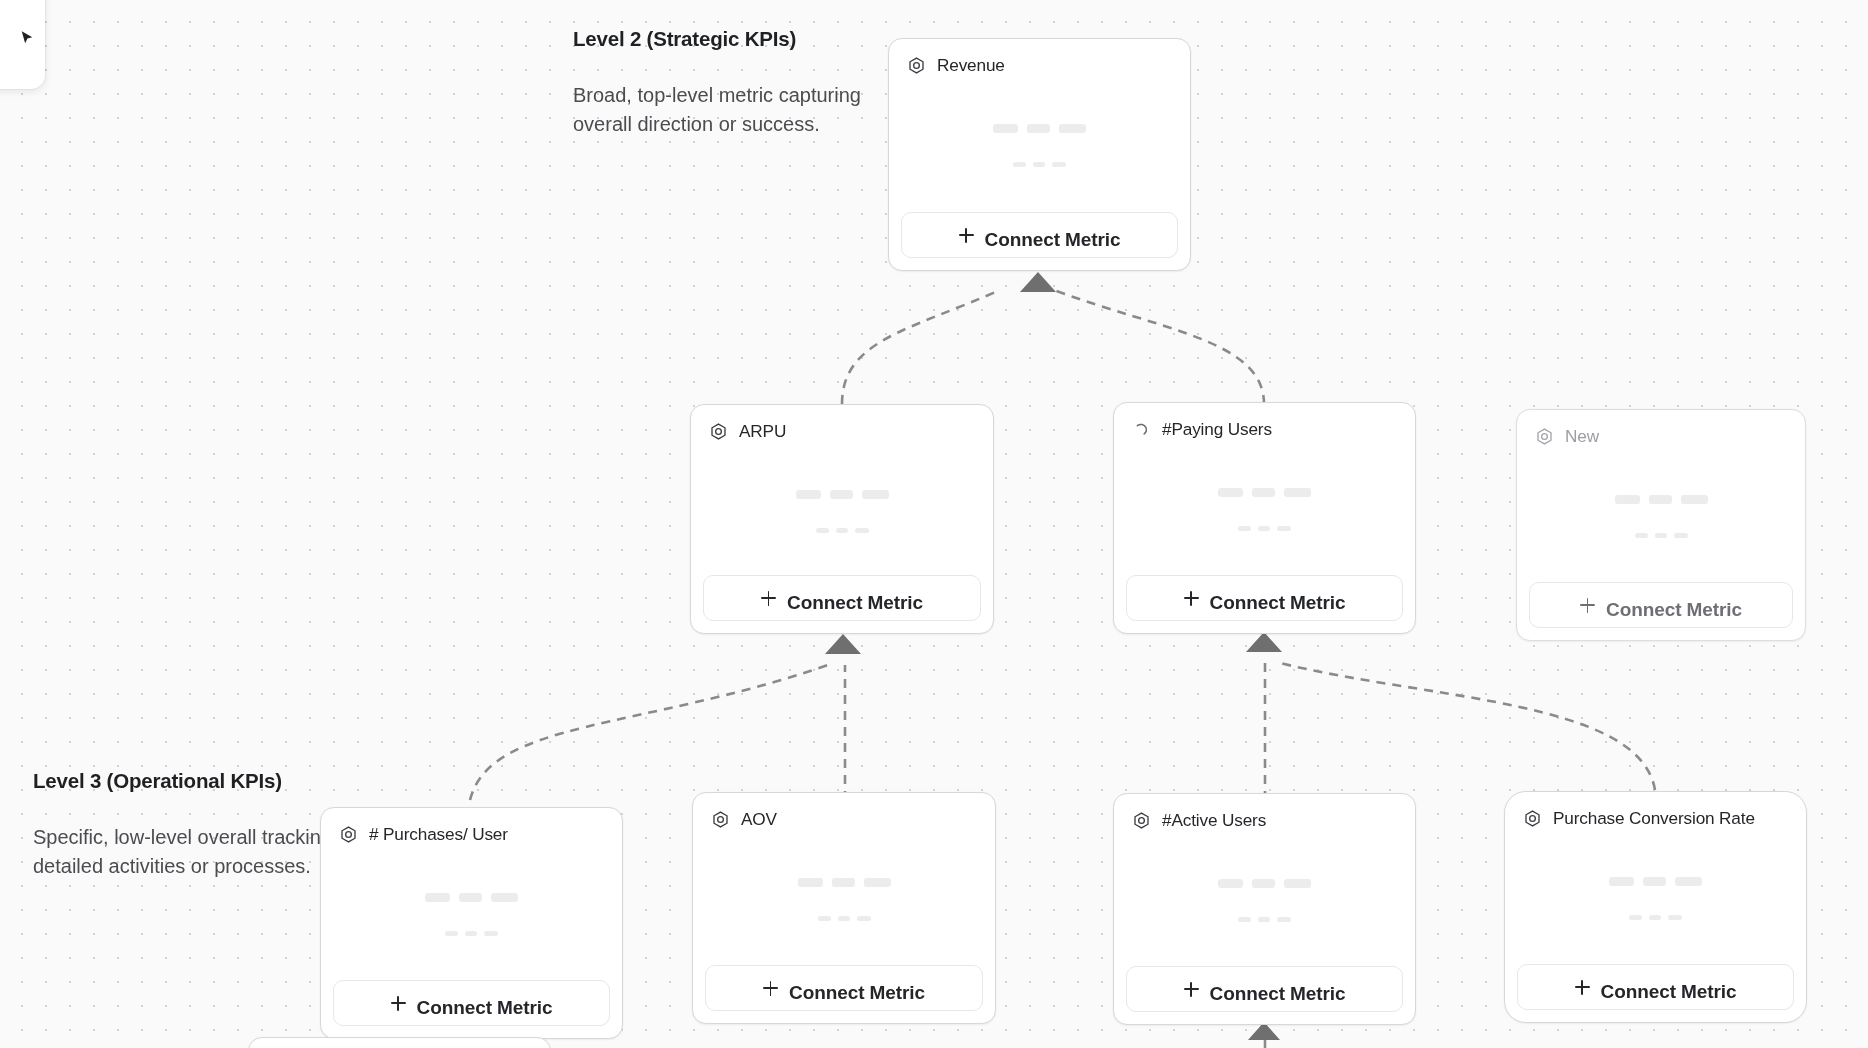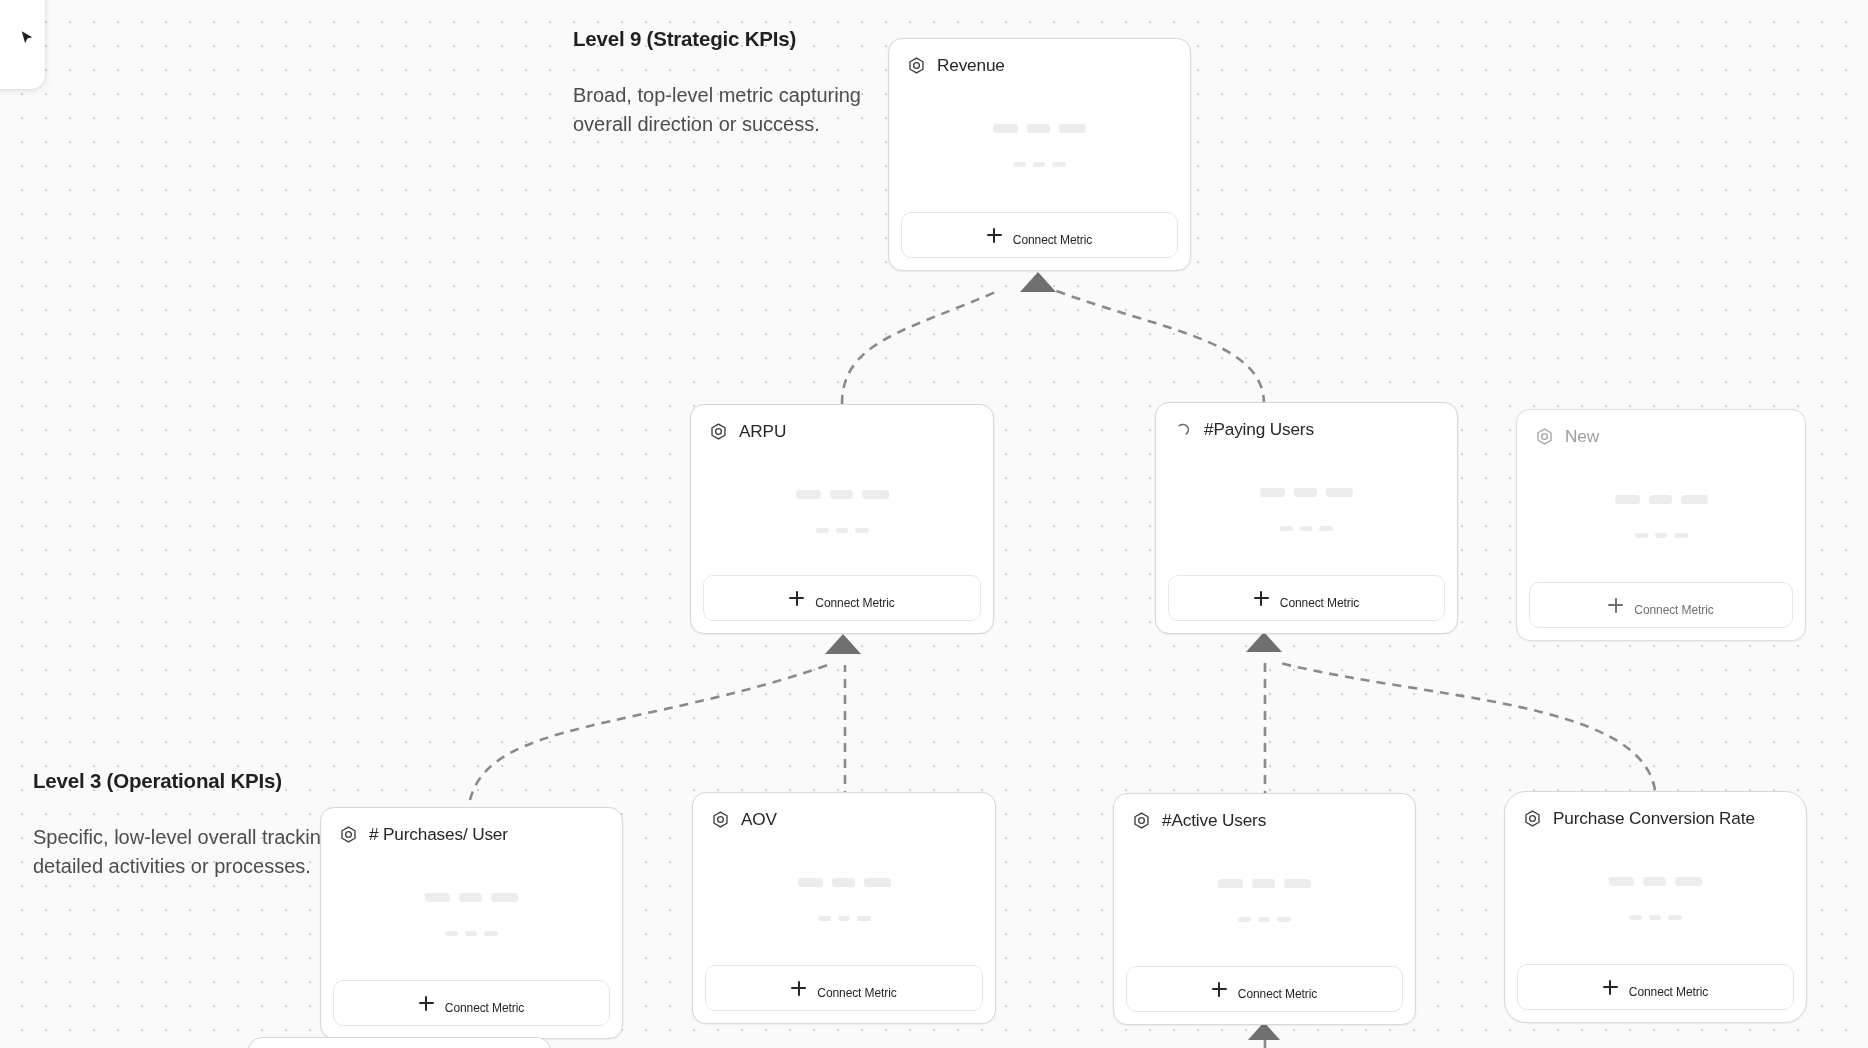--- a/index.html
+++ b/index.html
@@ -151,23 +151,23 @@
   }
   .plus-icon::before, .plus-icon::after {
     content: "";
     position: absolute;
     background: #24262a;
     border-radius: 1px;
   }
   .plus-icon::before { left: 0; top: 6.6px; width: 15px; height: 1.8px; }
   .plus-icon::after  { top: 0; left: 6.6px; height: 15px; width: 1.8px; }
   .connect-label {
-    font-size: 12px;
+    font-size: 19px;
     color: #24262a;
-    font-weight: 400;
+    font-weight: 700;
     letter-spacing: -0.1px;
     white-space: nowrap;
     margin-top: 10px;
   }
   .node.muted .connect-label { color: #6d6f74; }
   .node.muted .plus-icon::before,
   .node.muted .plus-icon::after { background: #6d6f74; }
 
   
   #corner-panel {
@@ -215,21 +215,21 @@
     <polygon class="edge-head" points="1264,1022 1280,1040 1248,1040"></polygon>
   </svg>
 
   <div id="corner-panel">
     <svg class="cursor-glyph" viewBox="0 0 24 24" fill="#1f2023">
       <path d="M5 3 L19 11 L12.5 12.5 L9.5 19 Z"></path>
     </svg>
   </div>
 
   <div class="level-label" style="left:573px; top:26px;">
-    <div class="level-title">Level 9 (Strategic KPIs)</div>
+    <div class="level-title">Level 2 (Strategic KPIs)</div>
     <div class="level-desc">Broad, top-level metric capturing
 overall direction or success.</div>
   </div>
 
 
   <div class="level-label" style="left:33px; top:768px;">
     <div class="level-title">Level 3 (Operational KPIs)</div>
     <div class="level-desc">Specific, low-level overall tracking
 detailed activities or processes.</div>
   </div>
@@ -279,21 +279,21 @@
         <span class="skel s2"></span>
         <span class="skel s3"></span>
       </div>
     </div>
     <div class="connect-btn">
       <span class="plus-icon"></span>
       <span class="connect-label">Connect Metric</span>
     </div>
   </div>
 
-  <div class="node" style="left:1155px; top:402px; width:303px; height:232px;">
+  <div class="node" style="left:1113px; top:402px; width:303px; height:232px;">
     <div class="node-head">
       <svg class="node-icon" viewBox="0 0 24 24" fill="none" stroke="#6a6c71" stroke-width="1.9" stroke-linecap="round">
         <path d="M6.8 7.2 A7 7 0 0 1 17.6 9.6 A7 7 0 0 1 15.4 17.6"></path>
       </svg>
       <span class="node-title">#Paying Users</span>
     </div>
     <div class="node-body">
       <div class="skel-row top">
         <span class="skel w1"></span>
         <span class="skel w2"></span>

